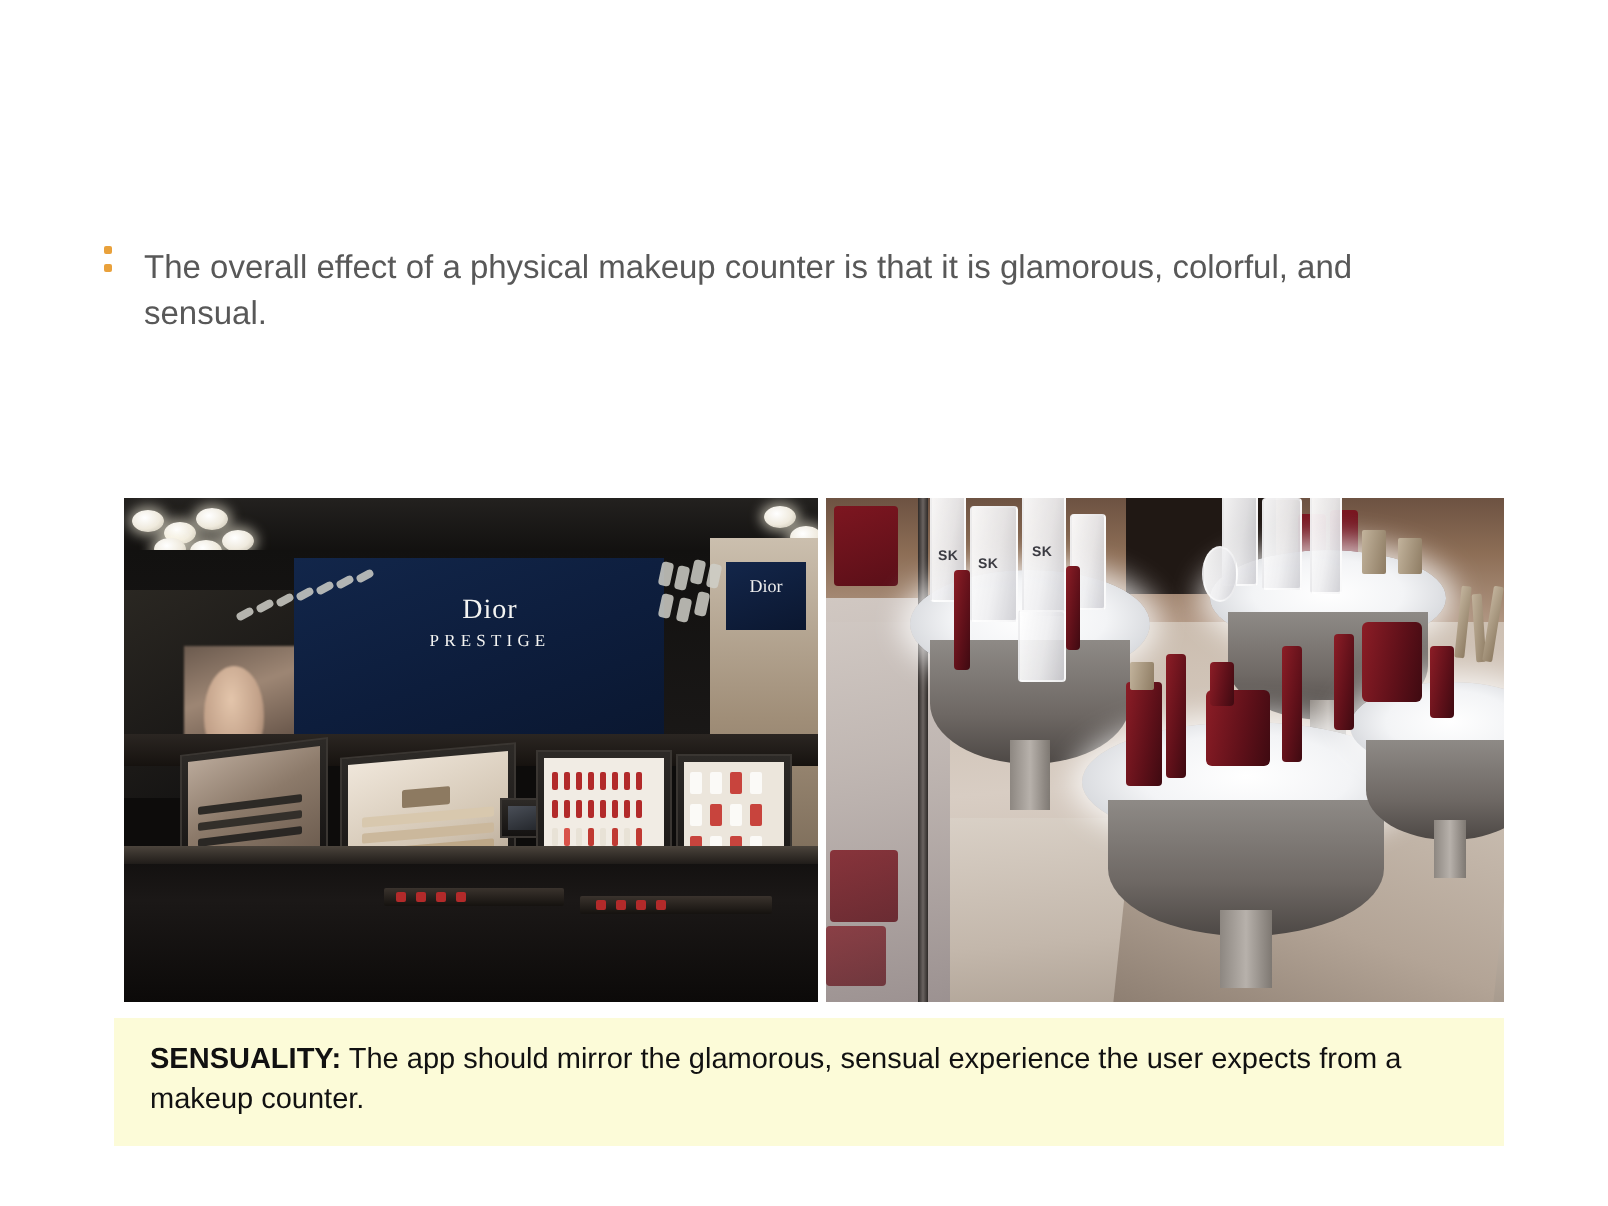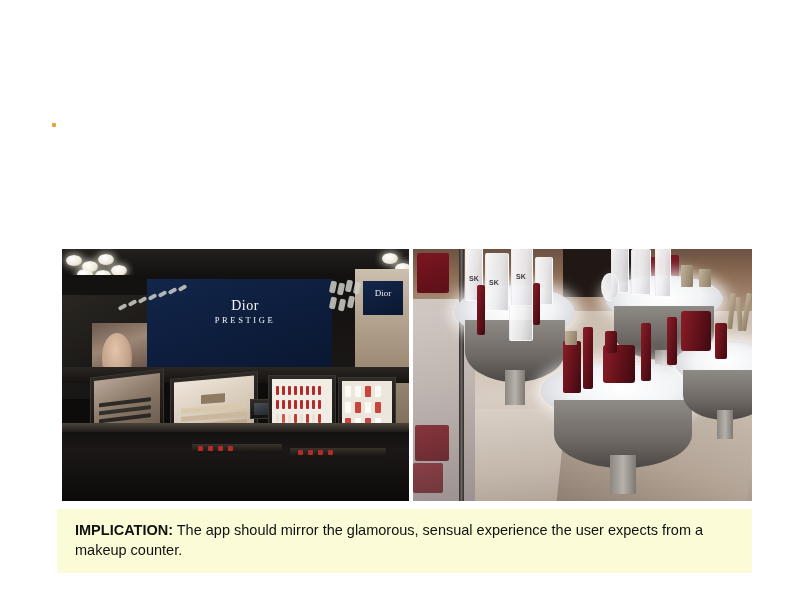--- a/index.html
+++ b/index.html
@@ -256,20 +256,24 @@
 </style>
 </head>
 <body>
 
 <div class="slide">
 
 
   <div class="bullet-list">
     <div class="bullet-item">
       <span class="bullet-dot"></span>
+    </div>
+    <div class="bullet-item">
+      <span class="bullet-dot"></span>
+      <span>The overall effect of a physical makeup counter is that it is glamorous, colorful, and sensual.</span>
     </div>
   </div>
 
   <div class="photo-row">
 
     <div class="photo photo-left">
       <div class="pl-ceiling"></div>
       <div class="pl-spot" style="left:4px;  top:6px;"></div>
       <div class="pl-spot" style="left:20px; top:12px;"></div>
       <div class="pl-spot" style="left:36px; top:5px;"></div>
@@ -472,17 +476,17 @@
 
       <div class="pr-cap" style="left:316px; top:44px; width:5px; height:36px; transform:rotate(6deg);"></div>
       <div class="pr-cap" style="left:324px; top:48px; width:5px; height:34px; transform:rotate(-4deg);"></div>
       <div class="pr-cap" style="left:331px; top:44px; width:5px; height:38px; transform:rotate(9deg);"></div>
     </div>
 
   </div>
 
   <div class="implication">
     <div class="implication-text">
-      <b>IMPLICATION:</b><span> The app should mirror the glamorous, sensual experience the user expects from a makeup counter.</span>
+      <b>SENSUALITY:</b><span> The app should mirror the glamorous, sensual experience the user expects from a makeup counter.</span>
     </div>
   </div>
 
 </div>
 
 </body></html>

